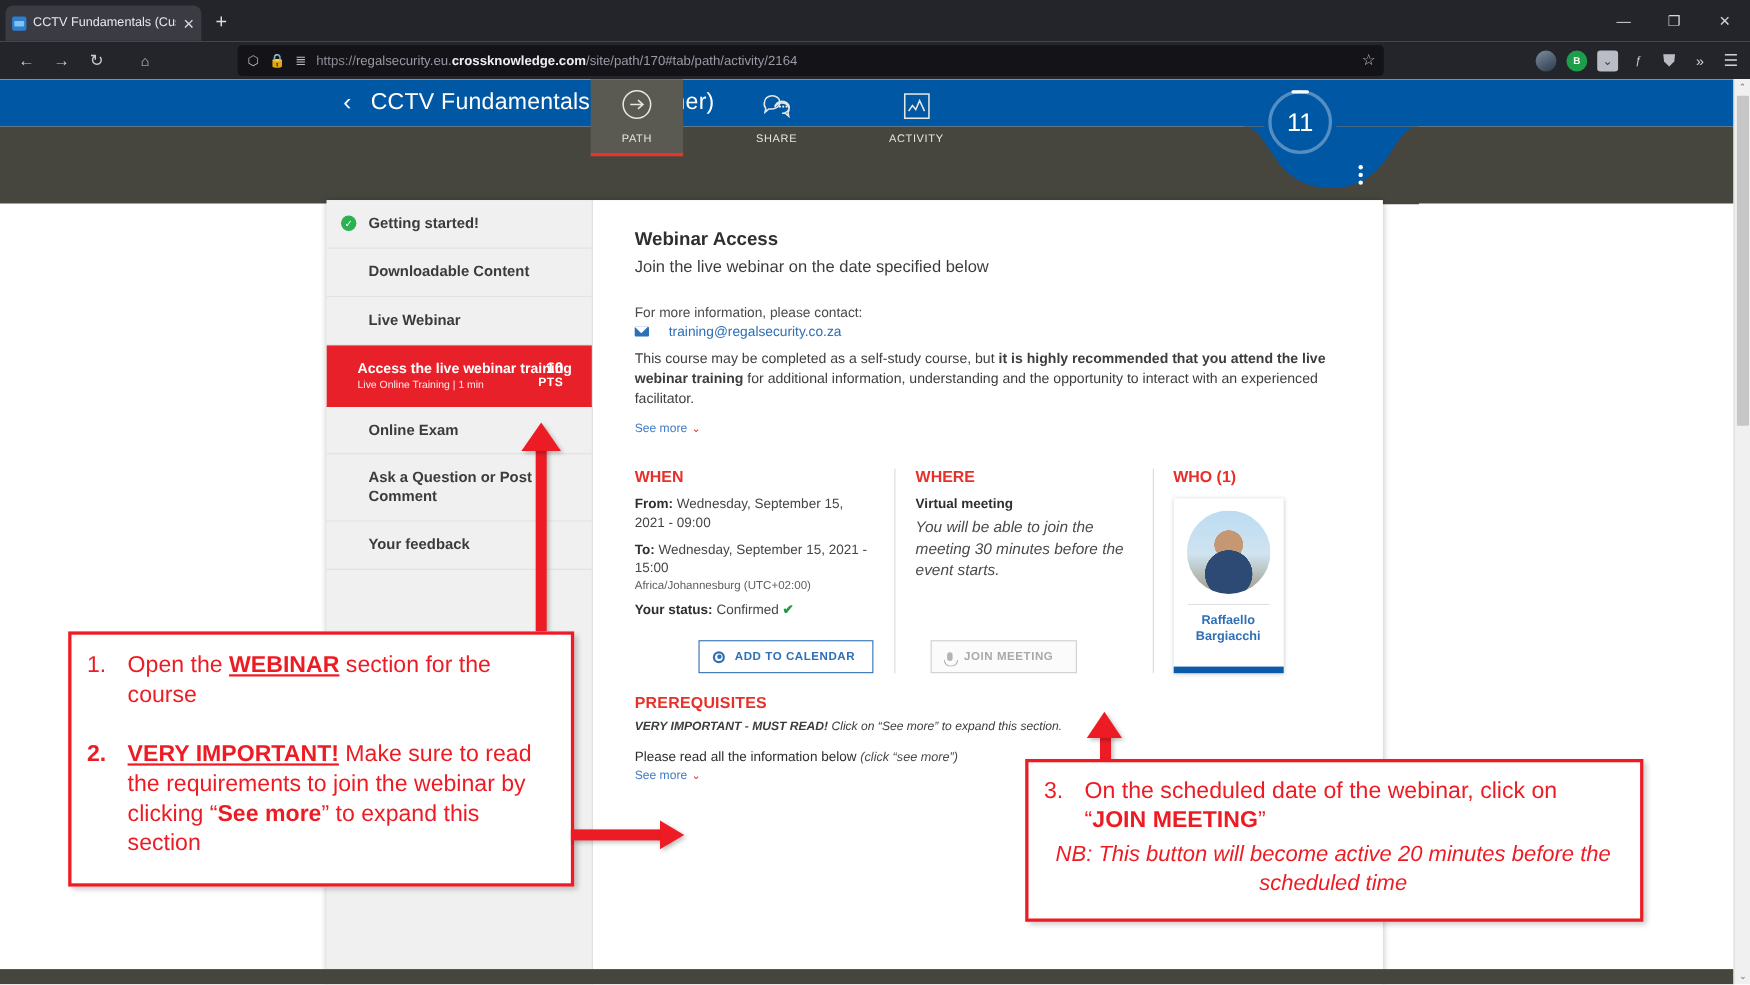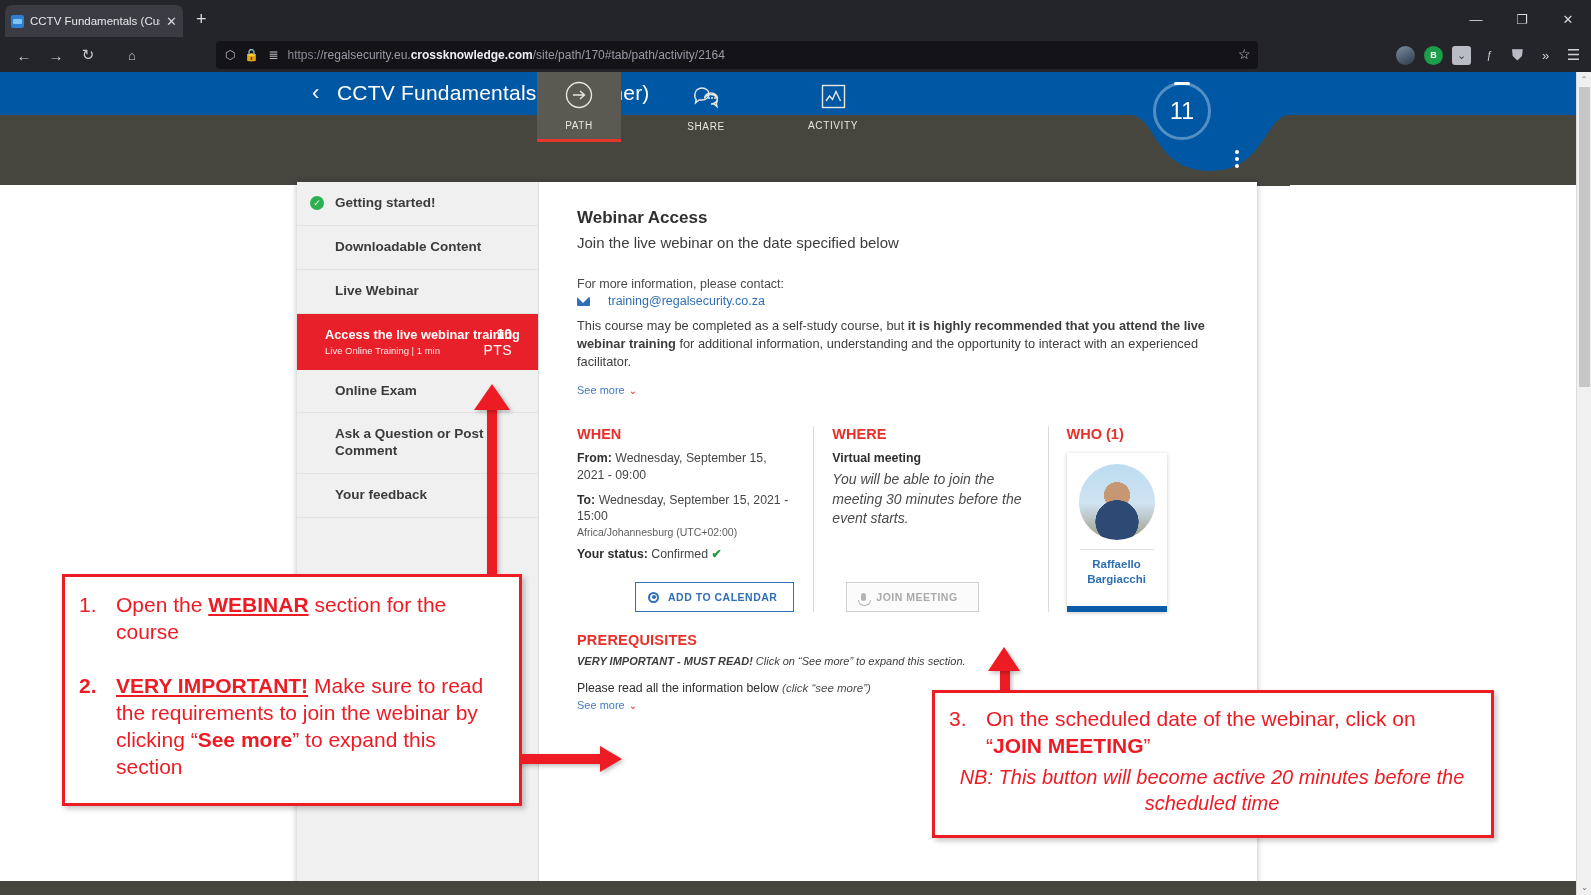--- a/index.html
+++ b/index.html
@@ -187,21 +187,21 @@
   }
   .sitem.active .stitle { color: #ffffff; font-size: 12.8px; }
   .sitem.active .ssub {
     color: #ffe9ea; font-size: 9.5px; font-weight: 400; margin-top: 2px;
   }
   .pts {
     position: absolute; right: 26px; top: 50%; margin-top: -14px;
     text-align: right; color: #fff;
   }
   .pts .n { font-size: 14px; font-weight: 700; line-height: 15px; }
-  .pts .u { font-size: 14px; font-weight: 400; letter-spacing: .4px; padding-left: 25px; }
+  .pts .u { font-size: 11px; font-weight: 700; letter-spacing: .4px; padding-left: 25px; }
 
   
   .content {
     position: absolute; top: 0; left: 242px; width: 718px; height: 760px;
     padding: 26px 32px 0 38px; background: #fff;
   }
   h1.cw-title { font-size: 17px; font-weight: 700; color: #2f2f2f; }
   .cw-sub { font-size: 15px; color: #3c3c3c; margin-top: 6px; }
   .contact-lead { font-size: 12.5px; color: #4a4a4a; margin-top: 26px; }
   .contact-mail { font-size: 12.5px; color: #2f6fb5; margin-top: 3px;

